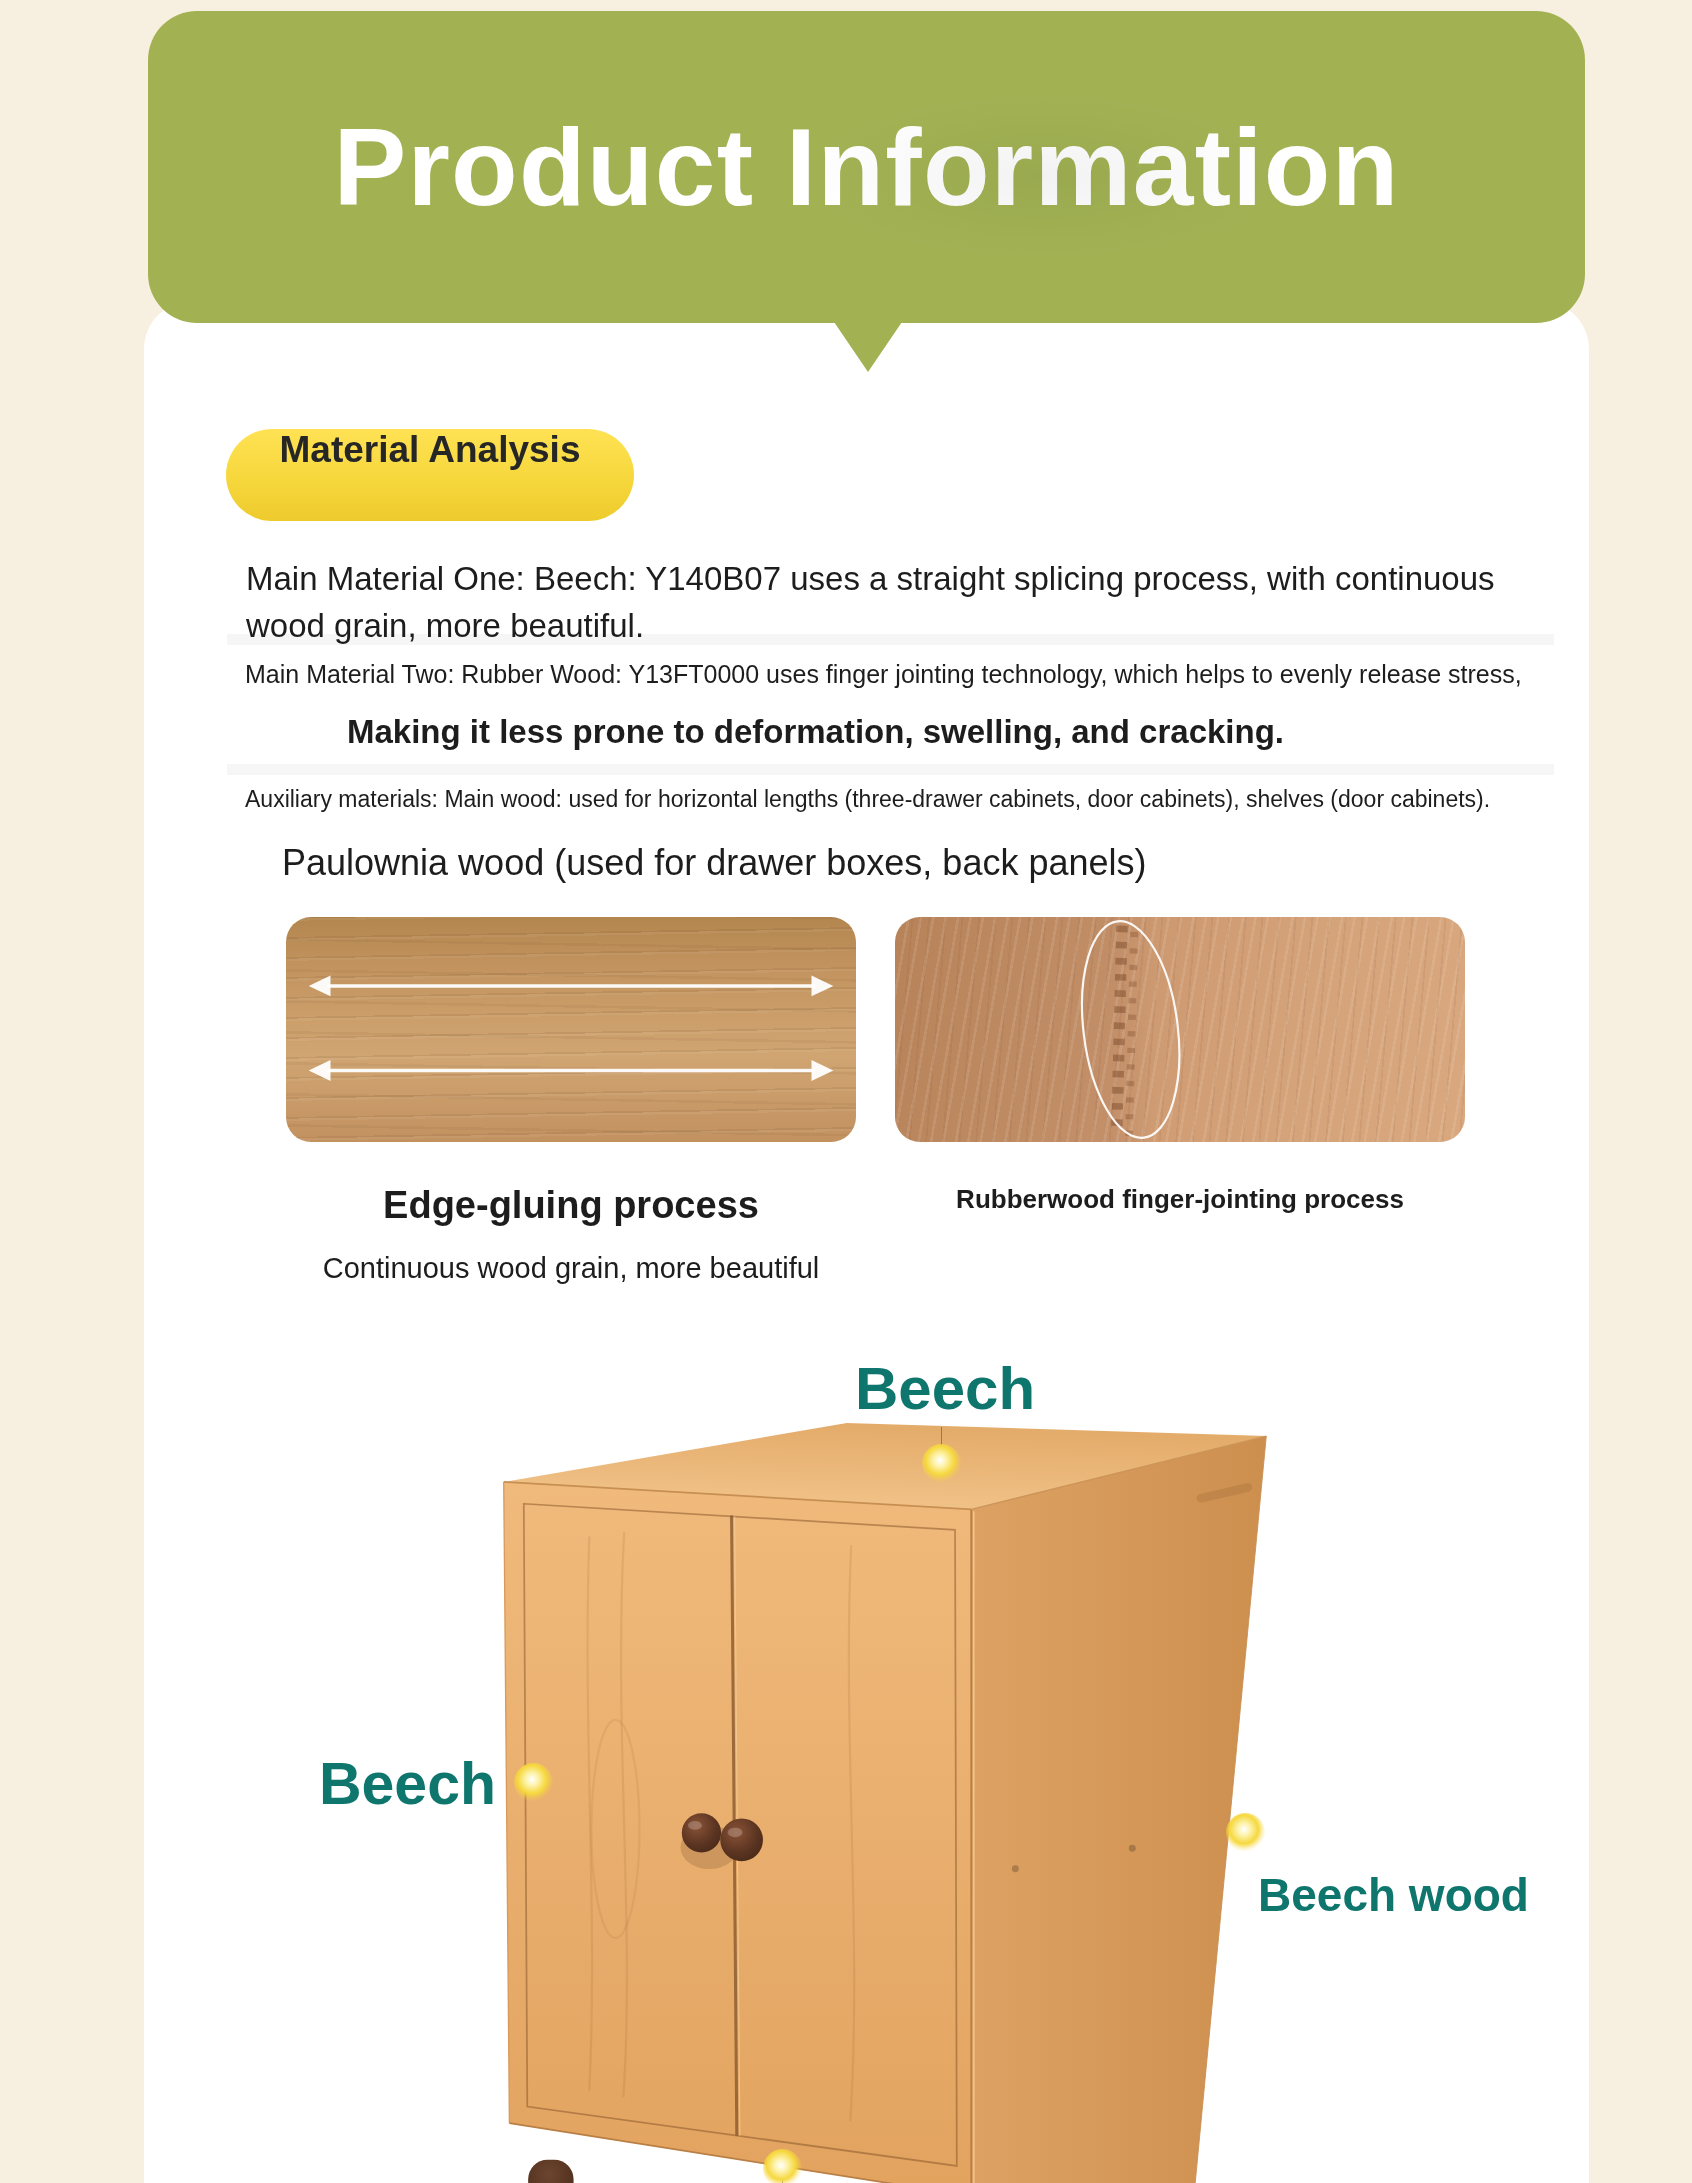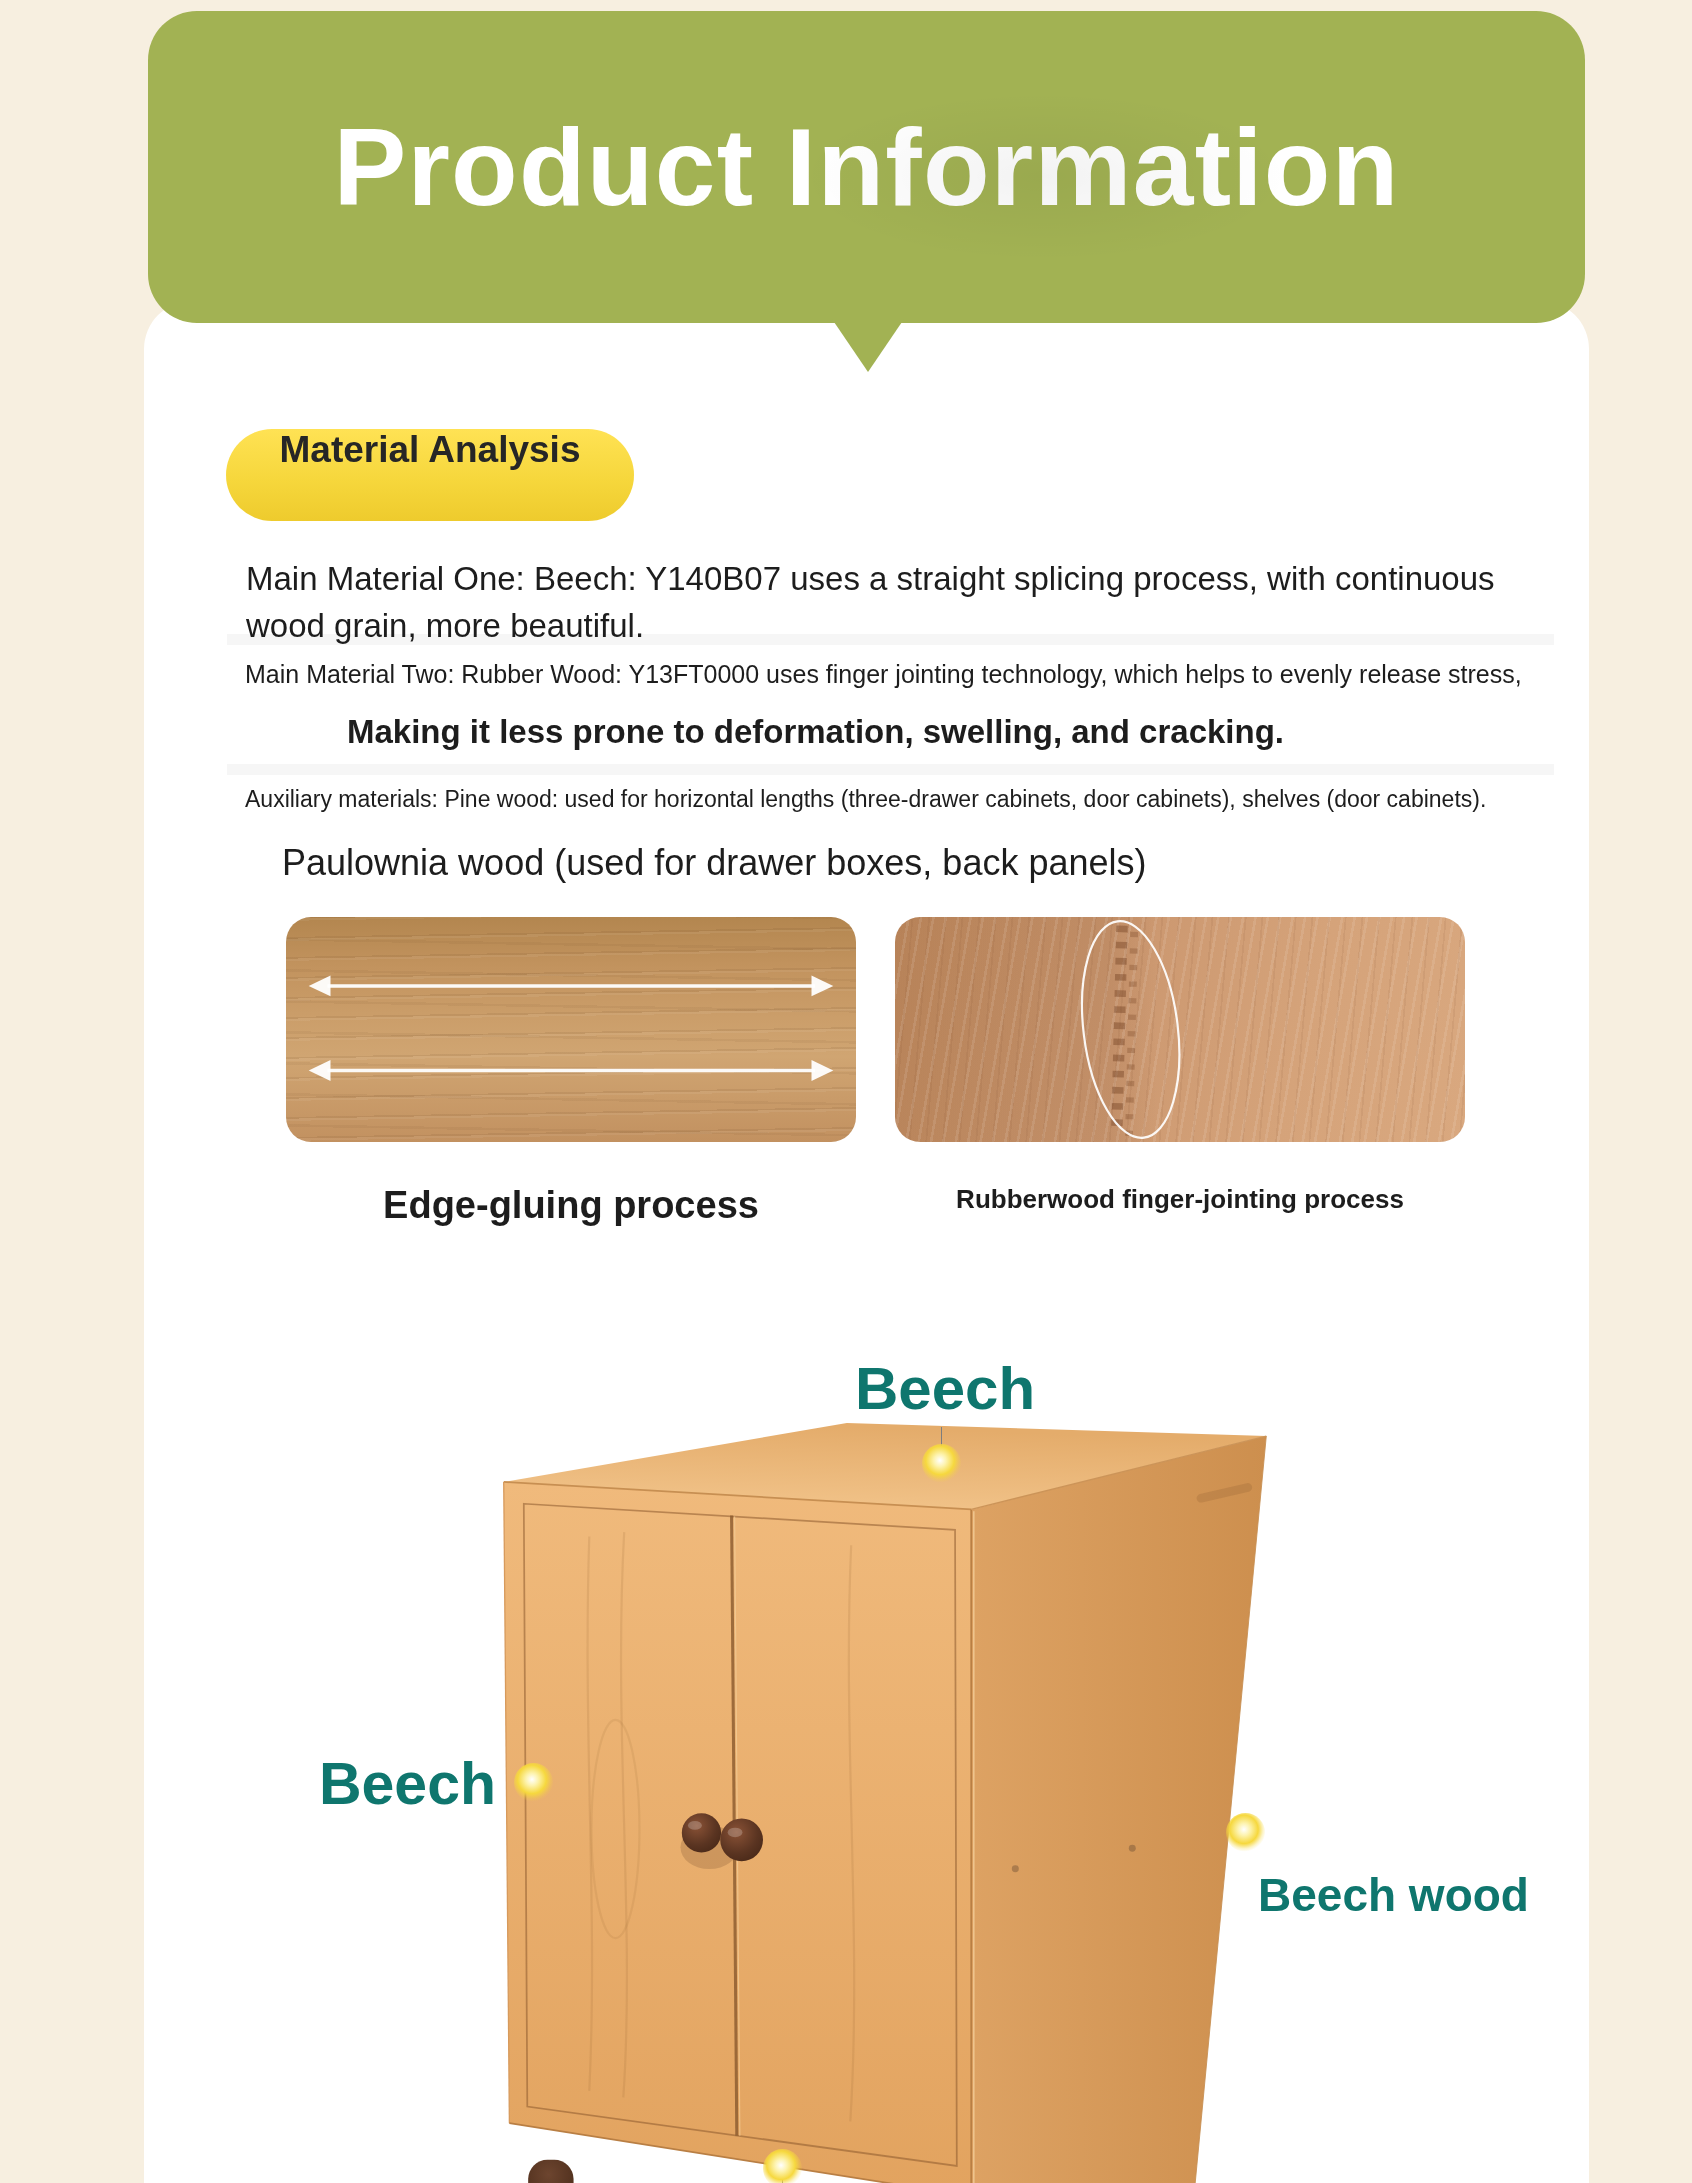--- a/index.html
+++ b/index.html
@@ -115,21 +115,21 @@
   <div class="abs badge">
     <div class="badge-label">Material Analysis</div>
   </div>
 
   <div class="abs wm-band wm1"></div>
   <div class="abs wm-band wm2"></div>
 
   <div class="abs p p1">Main Material One: Beech: Y140B07 uses a straight splicing process, with continuous wood grain, more beautiful.</div>
   <div class="abs p p2">Main Material Two: Rubber Wood: Y13FT0000 uses finger jointing technology, which helps to evenly release stress,</div>
   <div class="abs p p3">Making it less prone to deformation, swelling, and cracking.</div>
-  <div class="abs p p4">Auxiliary materials: Pine wood: used for horizontal lengths (three-drawer cabinets, door cabinets), shelves (door cabinets).</div>
+  <div class="abs p p4">Auxiliary materials: Main wood: used for horizontal lengths (three-drawer cabinets, door cabinets), shelves (door cabinets).</div>
   <div class="abs p p5">Paulownia wood (used for drawer boxes, back panels)</div>
 
   <div class="abs wood-img img-left">
     <svg viewBox="0 0 1306 516" preserveAspectRatio="none">
       <g stroke="#ffffff" stroke-width="8" opacity="0.95">
         <line x1="95" y1="158" x2="1212" y2="158"></line>
         <line x1="95" y1="352" x2="1212" y2="352"></line>
       </g>
       <g fill="#ffffff" opacity="0.95">
         <polygon points="52,158 102,134 102,182"></polygon>
@@ -143,20 +143,21 @@
   <div class="abs wood-img img-right">
     <svg viewBox="0 0 1306 516" preserveAspectRatio="none">
       <line x1="520" y1="20" x2="508" y2="500" stroke="rgba(110,60,30,0.40)" stroke-width="26" stroke-dasharray="15 22"></line>
       <line x1="548" y1="34" x2="536" y2="505" stroke="rgba(110,60,30,0.28)" stroke-width="18" stroke-dasharray="12 26"></line>
       <ellipse cx="540" cy="258" rx="108" ry="250" transform="rotate(-7 540 258)" fill="none" stroke="#ffffff" stroke-width="5" opacity="0.92"></ellipse>
     </svg>
   </div>
 
   <div class="abs cap cap-l cap-row1 cap-title-l">Edge-gluing process</div>
   <div class="abs cap cap-r cap-row1 cap-title-r">Rubberwood finger-jointing process</div>
+  <div class="abs cap cap-l cap-row2 cap-sub-l">Continuous wood grain, more beautiful</div>
 
   <svg class="abs cabinet-svg" viewBox="0 0 1900 2000">
     <defs>
       <linearGradient id="gFront" x1="0" y1="0" x2="0" y2="1">
         <stop offset="0" stop-color="#f0ba7c"></stop>
           <stop offset="1" stop-color="#e2a35f"></stop>
       </linearGradient>
       <linearGradient id="gSide" x1="0" y1="0" x2="1" y2="0">
         <stop offset="0" stop-color="#dda263"></stop>
           <stop offset="1" stop-color="#cd8f4e"></stop>

